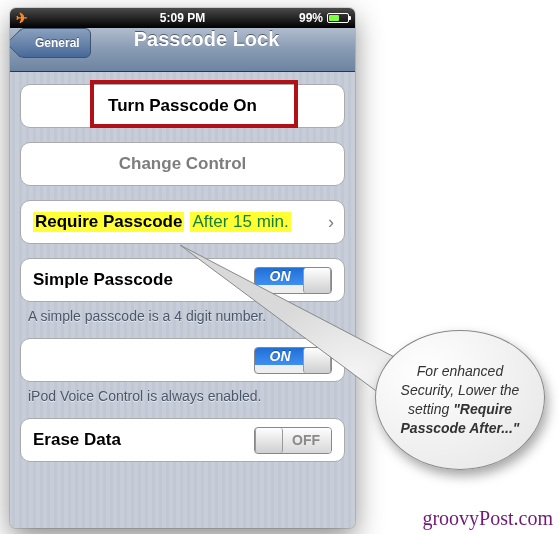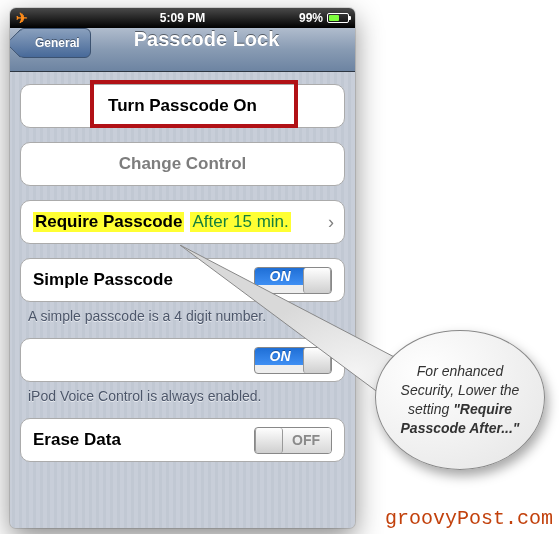--- a/index.html
+++ b/index.html
@@ -238,23 +238,23 @@
     font-style: italic;
     color: #333;
     text-align: center;
     line-height: 1.35;
   }
   .callout .em { font-weight: bold; }
   .watermark {
     position: absolute;
     right: 6px;
     bottom: 4px;
-    font-family: Liberation Mono, monospace;
+    font-family: Liberation Serif, serif;
     font-size: 20px;
-    color: #c2410c;
+    color: #701a75;
   }
   
   .pointer {
     position: absolute;
     left: 180px;
     top: 245px;
     width: 260px;
     height: 180px;
     pointer-events: none;
   }

